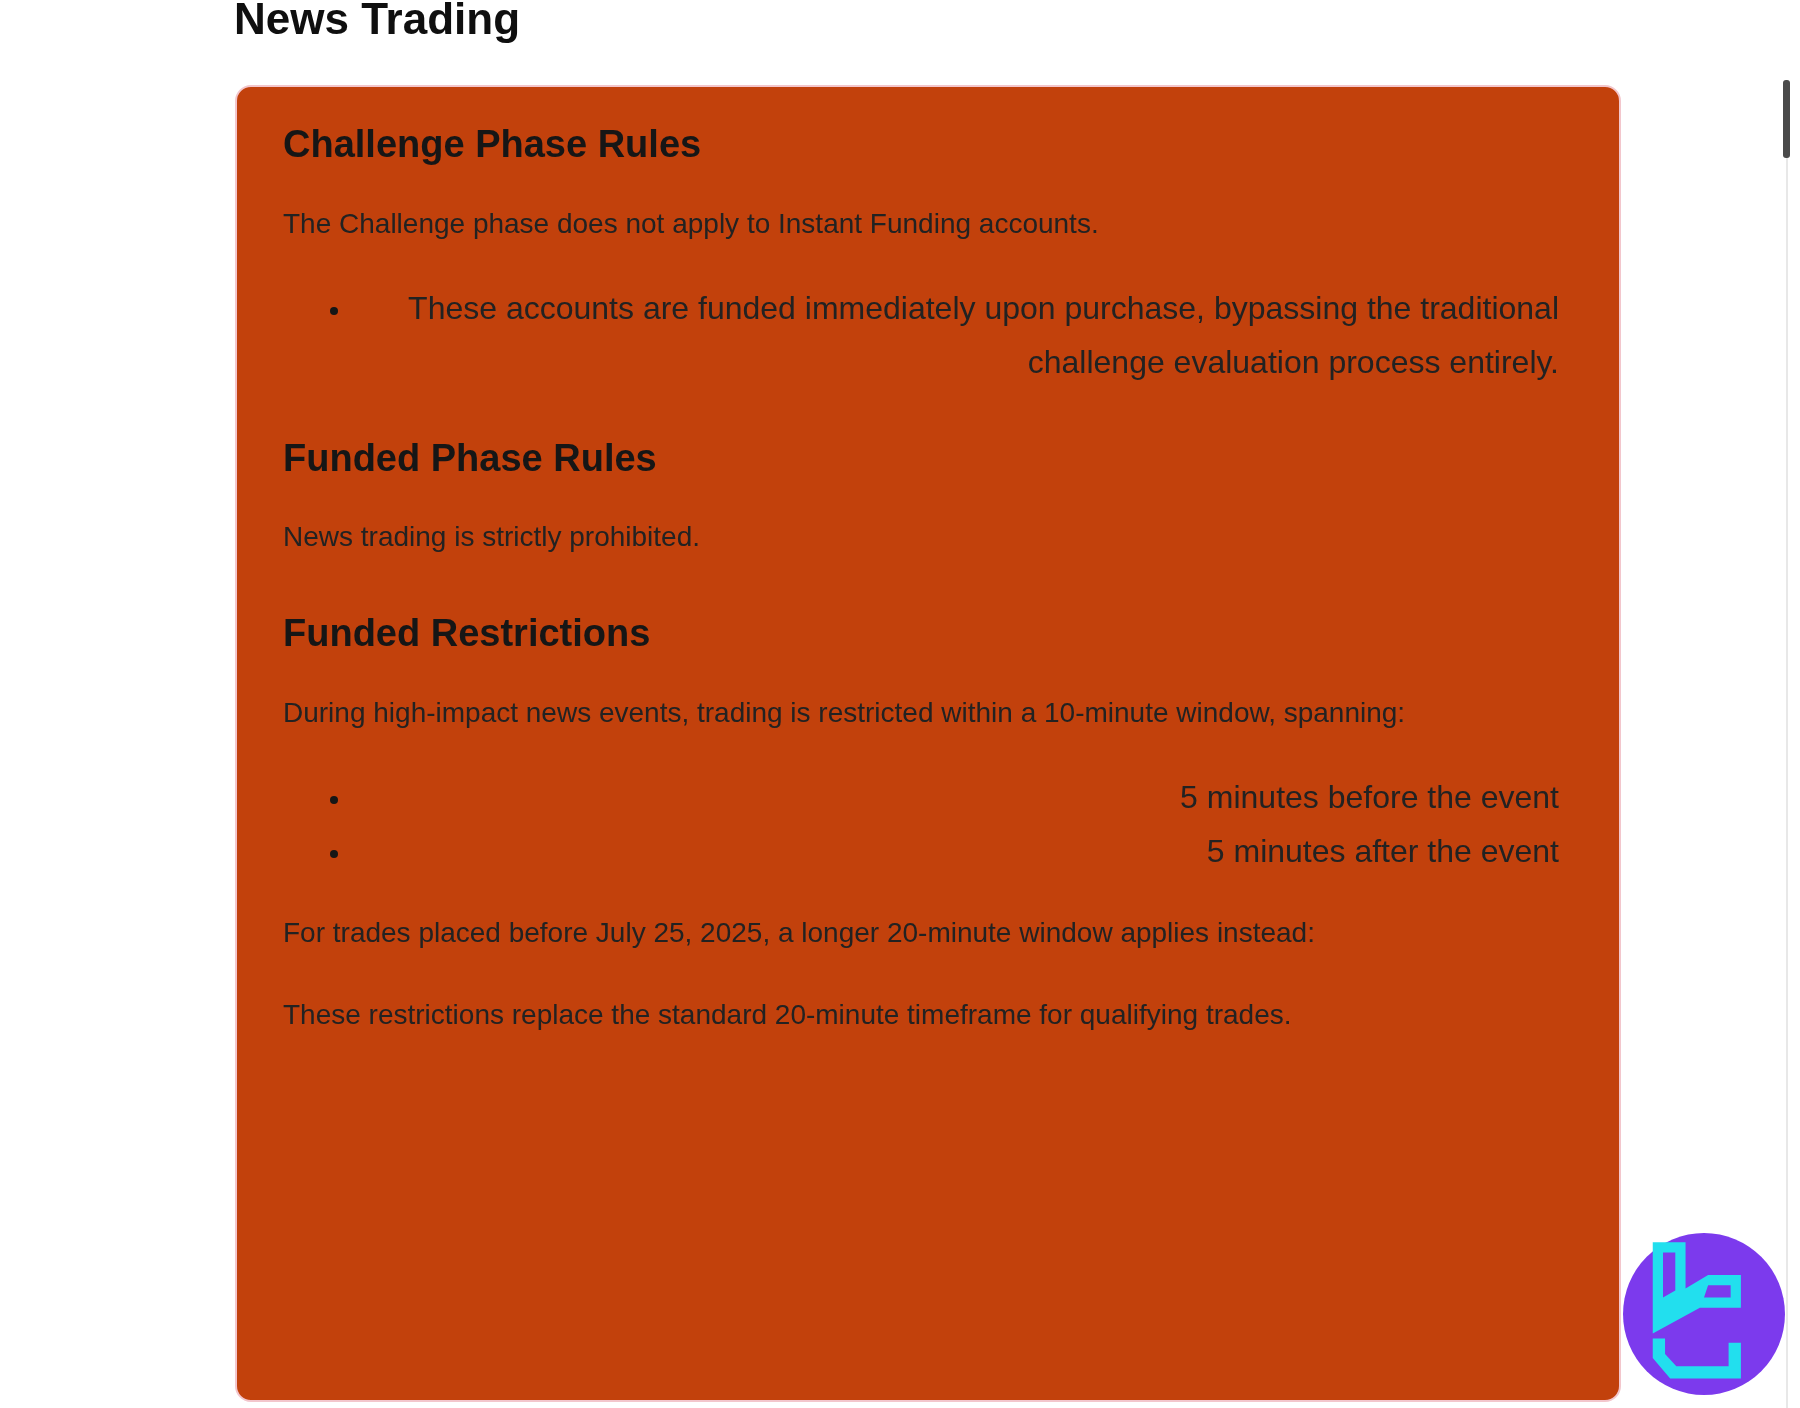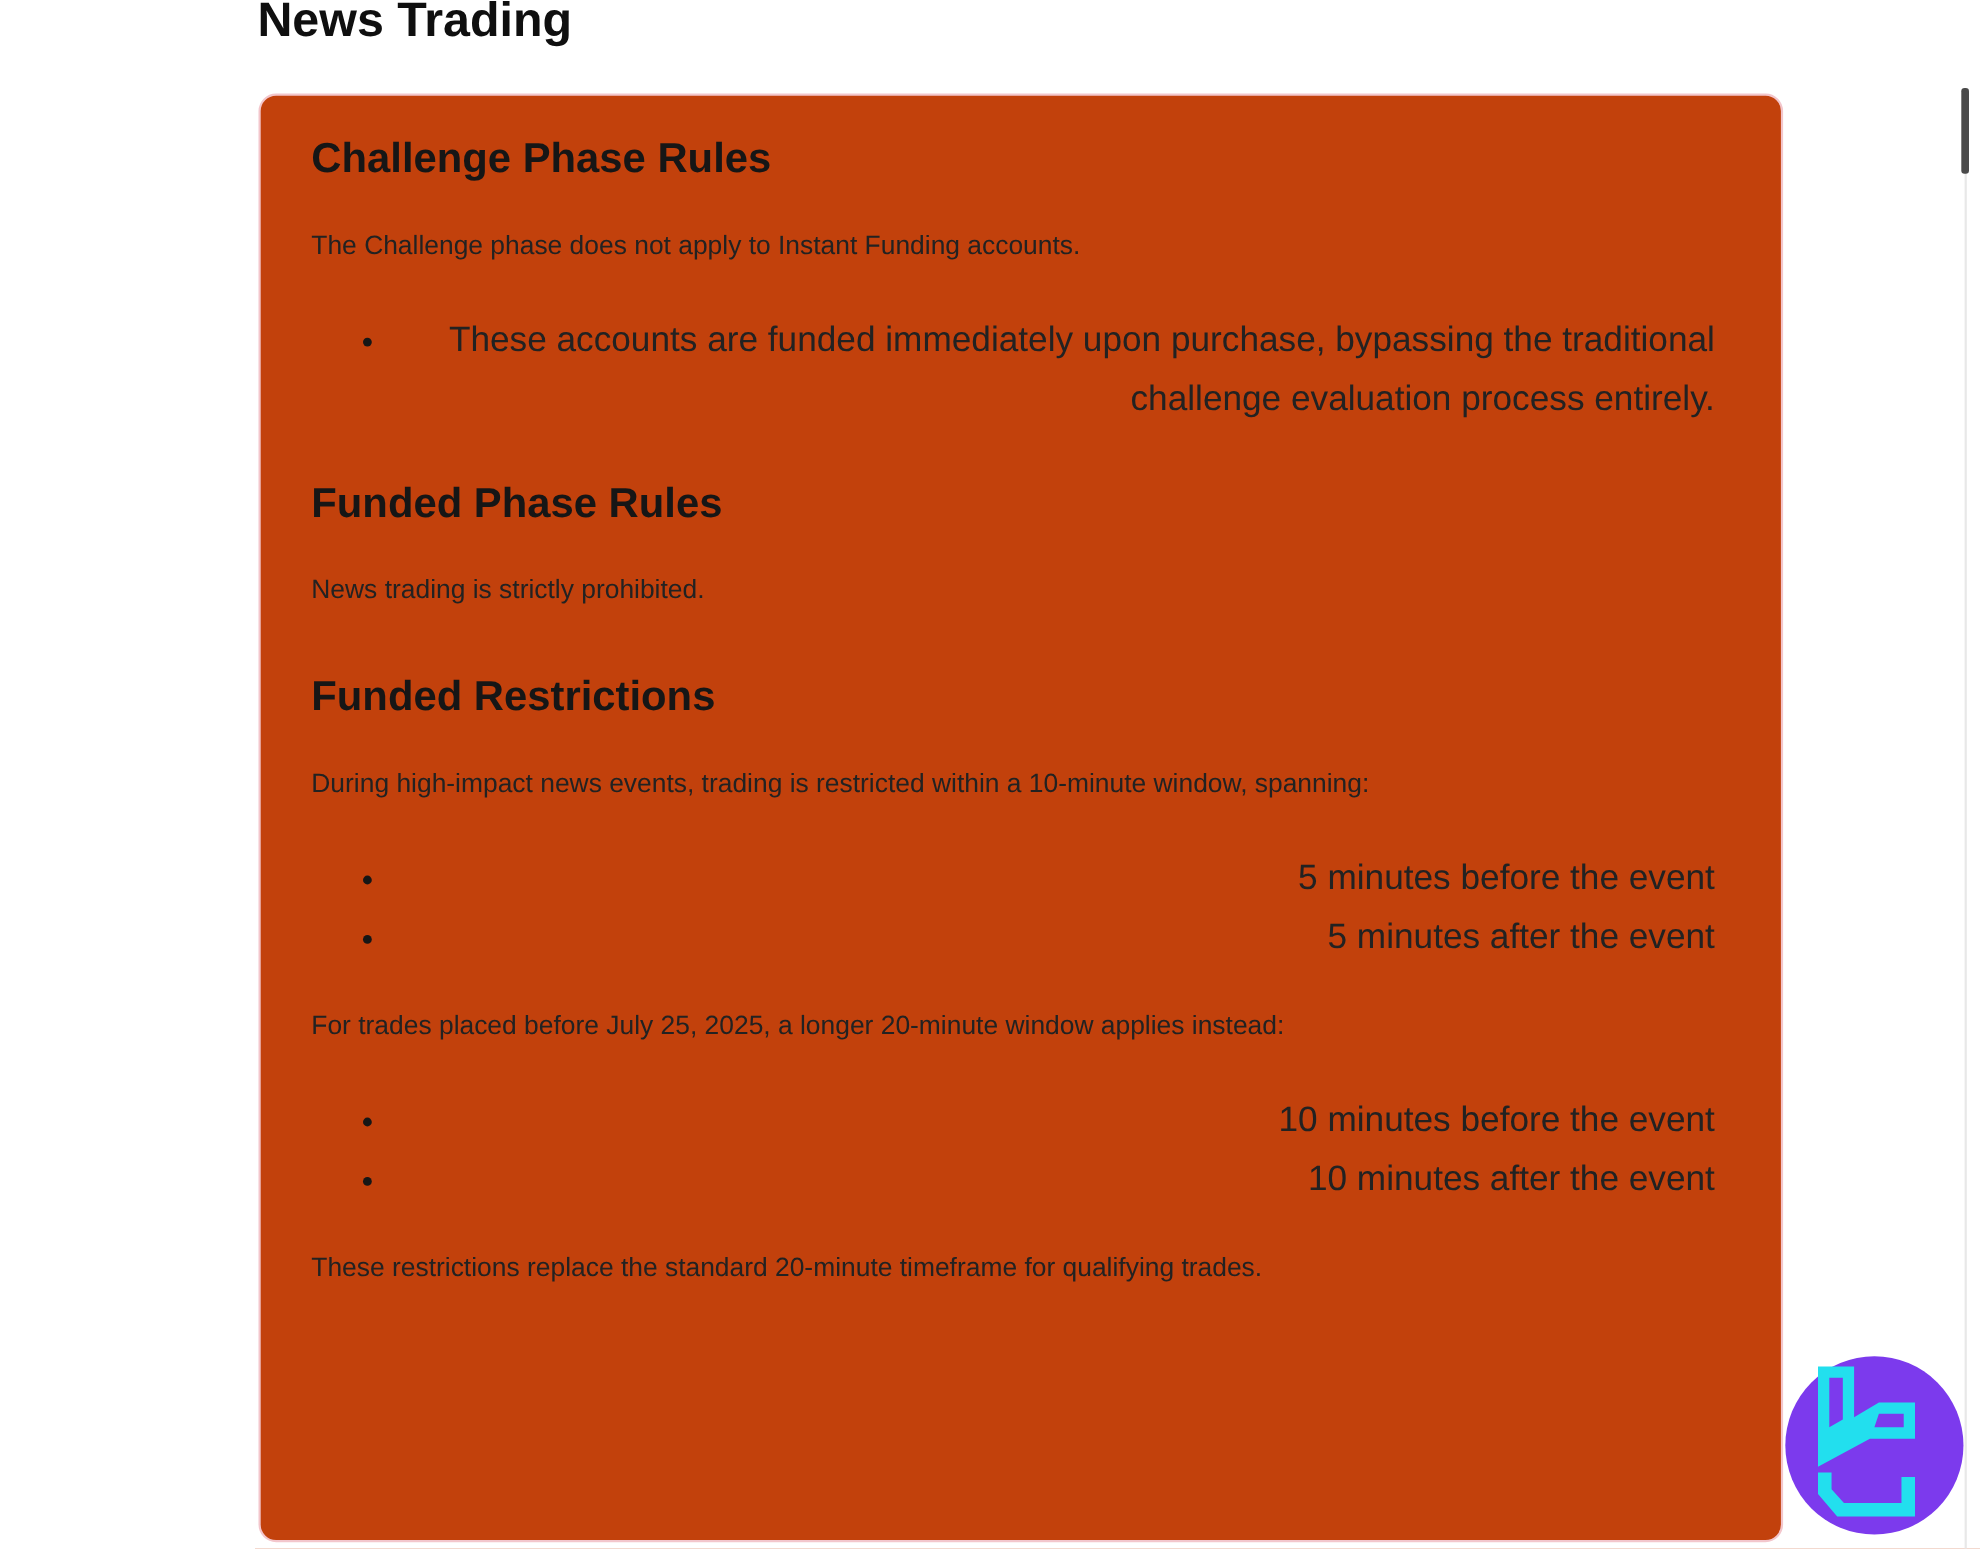--- a/index.html
+++ b/index.html
@@ -32,21 +32,21 @@
   }
   .rules-card h3{
     font-size:38px;
     font-weight:700;
     color:#161616;
     margin:46px 0 0 0;
     line-height:1.25;
   }
   .rules-card h3:first-child{margin-top:0;}
   .rules-card p{
-    font-size:24px;
+    font-size:28px;
     font-weight:400;
     color:#222222;
     line-height:54px;
     margin:28px 0 0 0;
   }
   .rules-card ul{
     margin:30px 0 0 0;
     padding:0 0 0 70px;
     list-style:disc;
   }
@@ -100,24 +100,20 @@
   <h3>Funded Phase Rules</h3>
   <p>News trading is strictly prohibited.</p>
 
   <h3>Funded Restrictions</h3>
   <p>During high-impact news events, trading is restricted within a 10-minute window, spanning:</p>
   <ul>
     <li>5 minutes before the event</li>
     <li>5 minutes after the event</li>
   </ul>
   <p>For trades placed before July 25, 2025, a longer 20-minute window applies instead:</p>
-  <ul>
-    <li>10 minutes before the event</li>
-    <li>10 minutes after the event</li>
-  </ul>
   <p>These restrictions replace the standard 20-minute timeframe for qualifying trades.</p>
 
 </div>
 
 <div class="scrollbar">
   <div class="scrollbar-track"></div>
   <div class="scrollbar-thumb"></div>
 </div>
 
 <svg class="brand-logo" viewBox="0 0 160 160" xmlns="http://www.w3.org/2000/svg">

